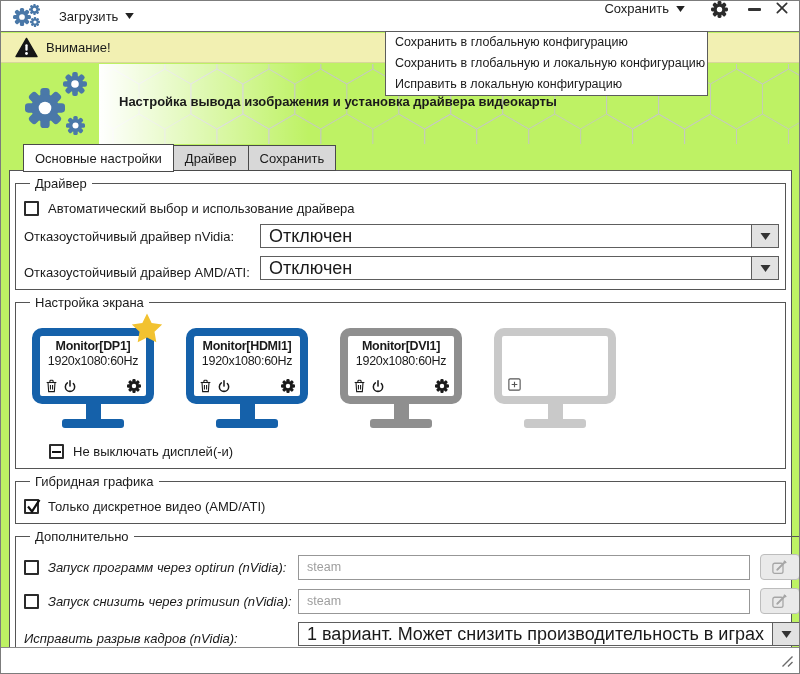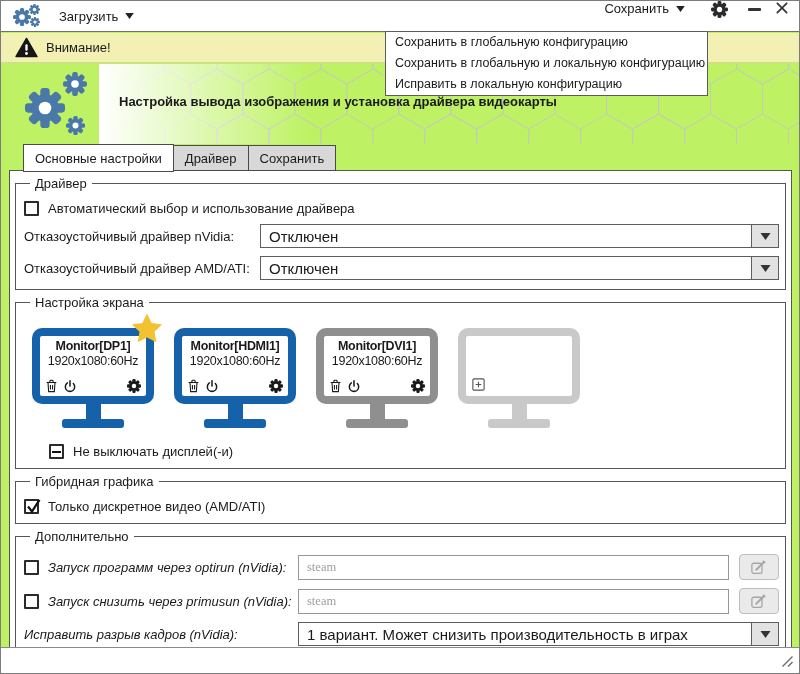--- a/index.html
+++ b/index.html
@@ -55,48 +55,48 @@
   
   .panel {
     position: absolute; left: 8px; top: 169px; width: 783px; height: 478px;
     border: 1px solid #555; background: #fff;
   }
   fieldset {
     border: 1px solid #555; margin: 5px 5px 0 5px; padding: 2px 4px 7px 6px;
   }
   legend { padding: 0 5px; margin-left: 8px; }
   .row { display: flex; align-items: center; margin: 8px 2px 8px 2px; }
-  .row:last-child { margin-bottom: 2px; }
+  .row:last-child { margin-bottom: 2px; align-items: flex-end; }
   .cb { width: 15px; height: 15px; border: 2px solid #2b2b2b; border-radius: 1px;
         background: #fff; flex: none; position: relative; cursor: default; }
   .cb svg { position: absolute; left: -2px; top: -4px; }
   .cb .dash { position: absolute; left: 1px; top: 4.5px; width: 9px; height: 2px; background: #111; }
   .cb-label { margin-left: 9px; white-space: nowrap; }
   .lbl { white-space: nowrap; flex: none; }
   .lbl-driver { width: 236px; }
   .lbl-extra { width: 274px; display: flex; align-items: center; font-style: italic; }
   .combo {
     flex: 1; height: 24px; border: 1px solid #5e5e5e; background: #fff;
     display: flex; align-items: stretch; cursor: default;
   }
-  .combo-text { flex: 1; display: flex; align-items: center; padding: 0 8px; font-size: 15px; overflow: hidden; white-space: nowrap; }
+  .combo-text { flex: 1; display: flex; align-items: center; padding: 0 8px; font-size: 18px; overflow: hidden; white-space: nowrap; }
   .combo-btn { width: 27px; flex: none; background: #e2e2e2; border-left: 1px solid #5e5e5e;
     display: flex; align-items: center; justify-content: center; }
   .txt-input {
     flex: 1; height: 25px; border: 1px solid #979797; padding: 0 8px;
-    font-family: Liberation Serif, serif; font-size: 12.5px; color: #333; outline: none;
+    font-family: Liberation Sans, sans-serif; font-size: 12.5px; color: #333; outline: none;
   }
   .txt-input::placeholder { color: #9e9e9e; opacity: 1; }
   .edit-btn {
     width: 40px; height: 26px; margin-left: 10px; flex: none;
     background: #eaeaea; border: 1px solid #bdbdbd; border-radius: 4px;
     display: flex; align-items: center; justify-content: center; cursor: default;
   }
   
-  .monitors { display: flex; gap: 20px; padding: 16px 0 2px 10px; }
+  .monitors { display: flex; gap: 32px; padding: 16px 0 2px 10px; }
   .monitor { position: relative; width: 122px; flex: none; cursor: default; }
   .mon-screen {
     height: 76px; border: 8px solid #1561aa; border-radius: 10px;
     background: #fff; position: relative; padding: 3px 5px 0 5px;
   }
   .mon-name { font-weight: bold; font-size: 12.5px; text-align: center; white-space: nowrap; letter-spacing: -0.3px; }
   .mon-mode { font-size: 12.5px; text-align: center; white-space: nowrap; letter-spacing: -0.3px; margin-top: 1px; }
   .mon-icons { position: absolute; left: 5px; right: 5px; bottom: 3px; display: flex; align-items: center; gap: 5px; }
   .mon-icons .spacer { flex: 1; }
   .mon-stand { width: 15px; height: 15px; margin: 0 auto; }

